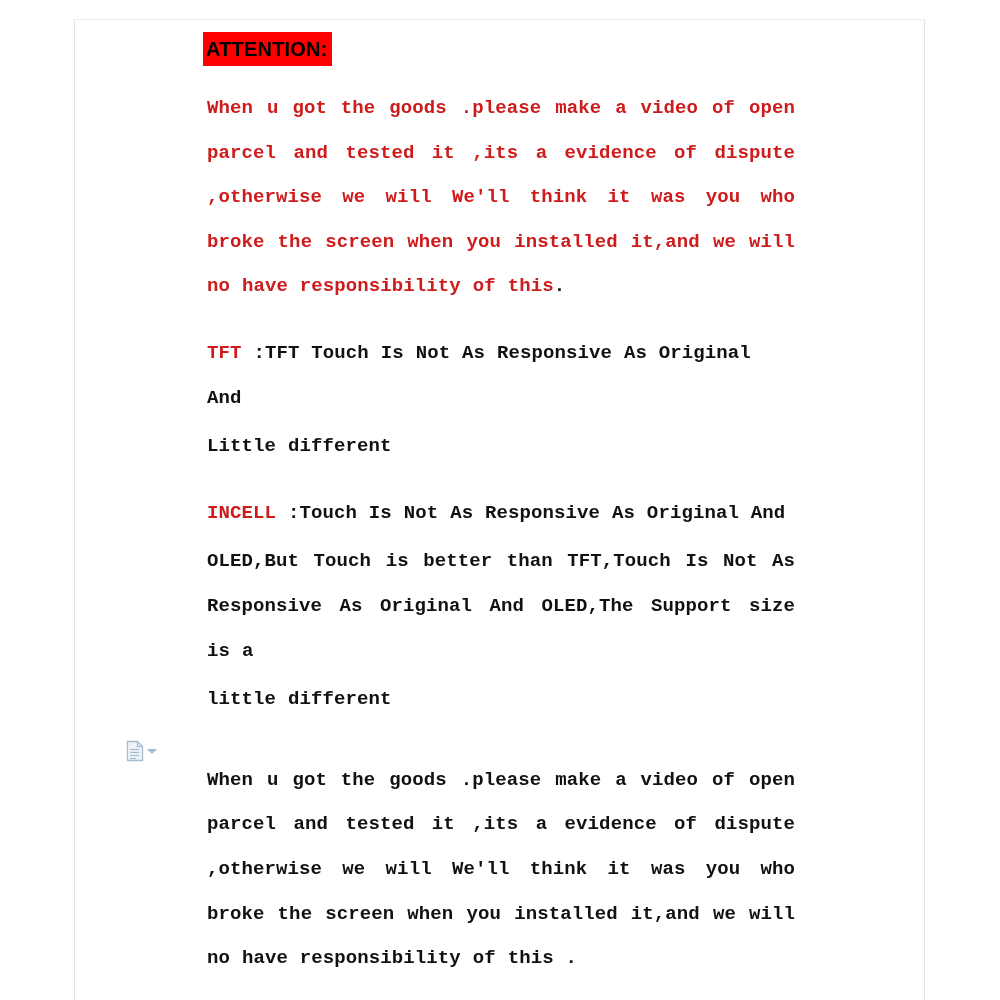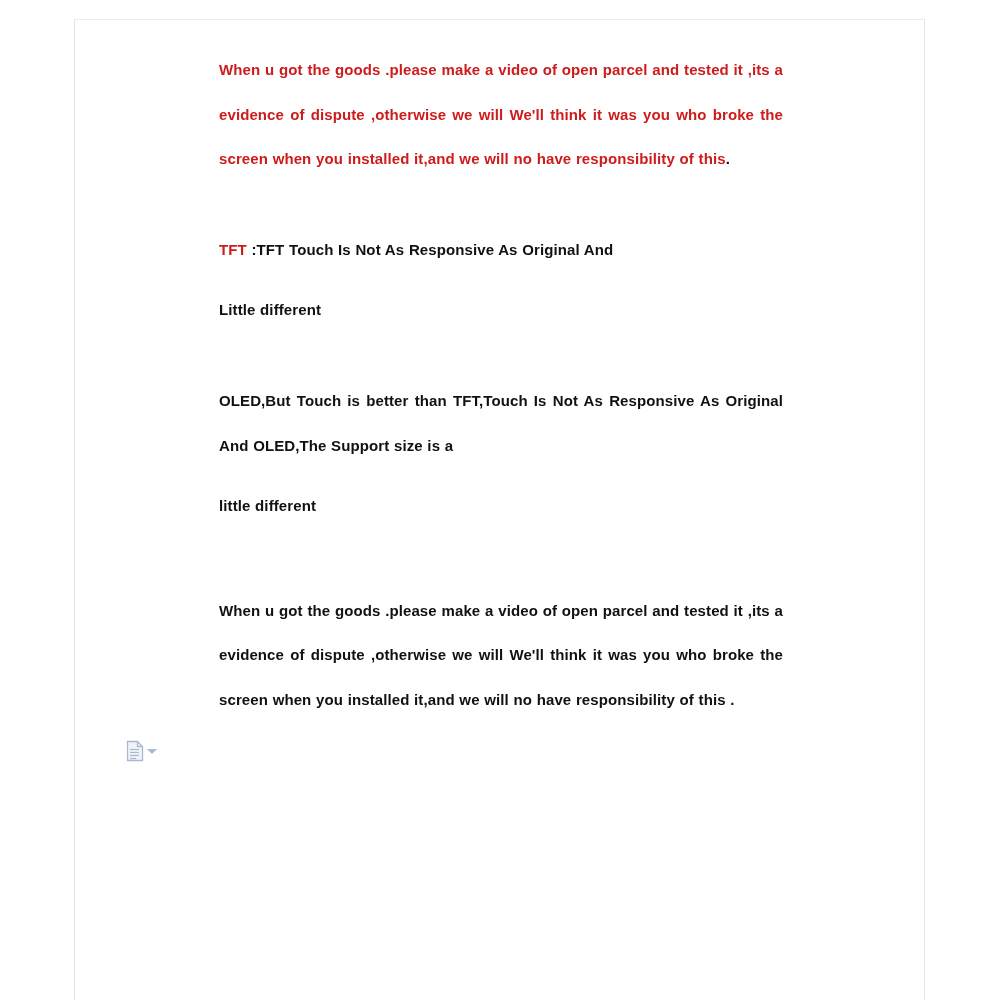--- a/index.html
+++ b/index.html
@@ -36,27 +36,28 @@
 
   
   #body-col {
     position: absolute;
     left: 128px;
     top: 0px;
     width: 596px;
   }
 
   p.para {
-    margin: 16px;
+    margin: 4px;
     font-weight: bold;
-    font-size: 15px;
+    font-size: 19px;
     line-height: 44.6px;
     color: #111111;
     letter-spacing: 0.1px;
     word-spacing: 0.4px;
+    font-family: Liberation Mono, monospace;
   }
 
   p.justify { text-align: justify; text-align-last: left; }
   p.left    { text-align: left; }
 
   .red      { color: #CE1B1B; }
   .black    { color: #111111; }
 
   
   #attention-line {
@@ -110,20 +111,23 @@
 </style>
 </head>
 <body>
 
 <div id="canvas">
 
   <div id="page">
 
     <div id="body-col">
 
+      <div id="attention-line">
+        <span id="attention-text">ATTENTION:</span>
+      </div>
 
       <div class="gap-sm"></div>
 
       <p class="para justify">
         <span class="red">When u got the goods .please make a video of open parcel</span>
         <span class="red">and tested it ,its a evidence of dispute ,otherwise we will</span>
         <span class="red">We'll think it was you who broke the screen when you</span>
         <span class="red">installed it,and we will no have responsibility of this</span><span class="black">.</span>
       </p>
 
@@ -131,20 +135,23 @@
 
       <p class="para left">
         <span class="red">TFT</span><span class="black"> :TFT Touch Is Not As Responsive As Original And</span>
       </p>
       <p class="para left">
         <span class="black">Little different</span>
       </p>
 
       <div class="gap-md"></div>
 
+      <p class="para left">
+        <span class="red">INCELL</span><span class="black"> :Touch Is Not As Responsive As Original And</span>
+      </p>
       <p class="para justify">
         <span class="black">OLED,But Touch is better than TFT,Touch Is Not As Responsive As Original And OLED,The Support size is a</span>
       </p>
       <p class="para left">
         <span class="black">little different</span>
       </p>
 
       <div class="gap-md"></div>
 
 

